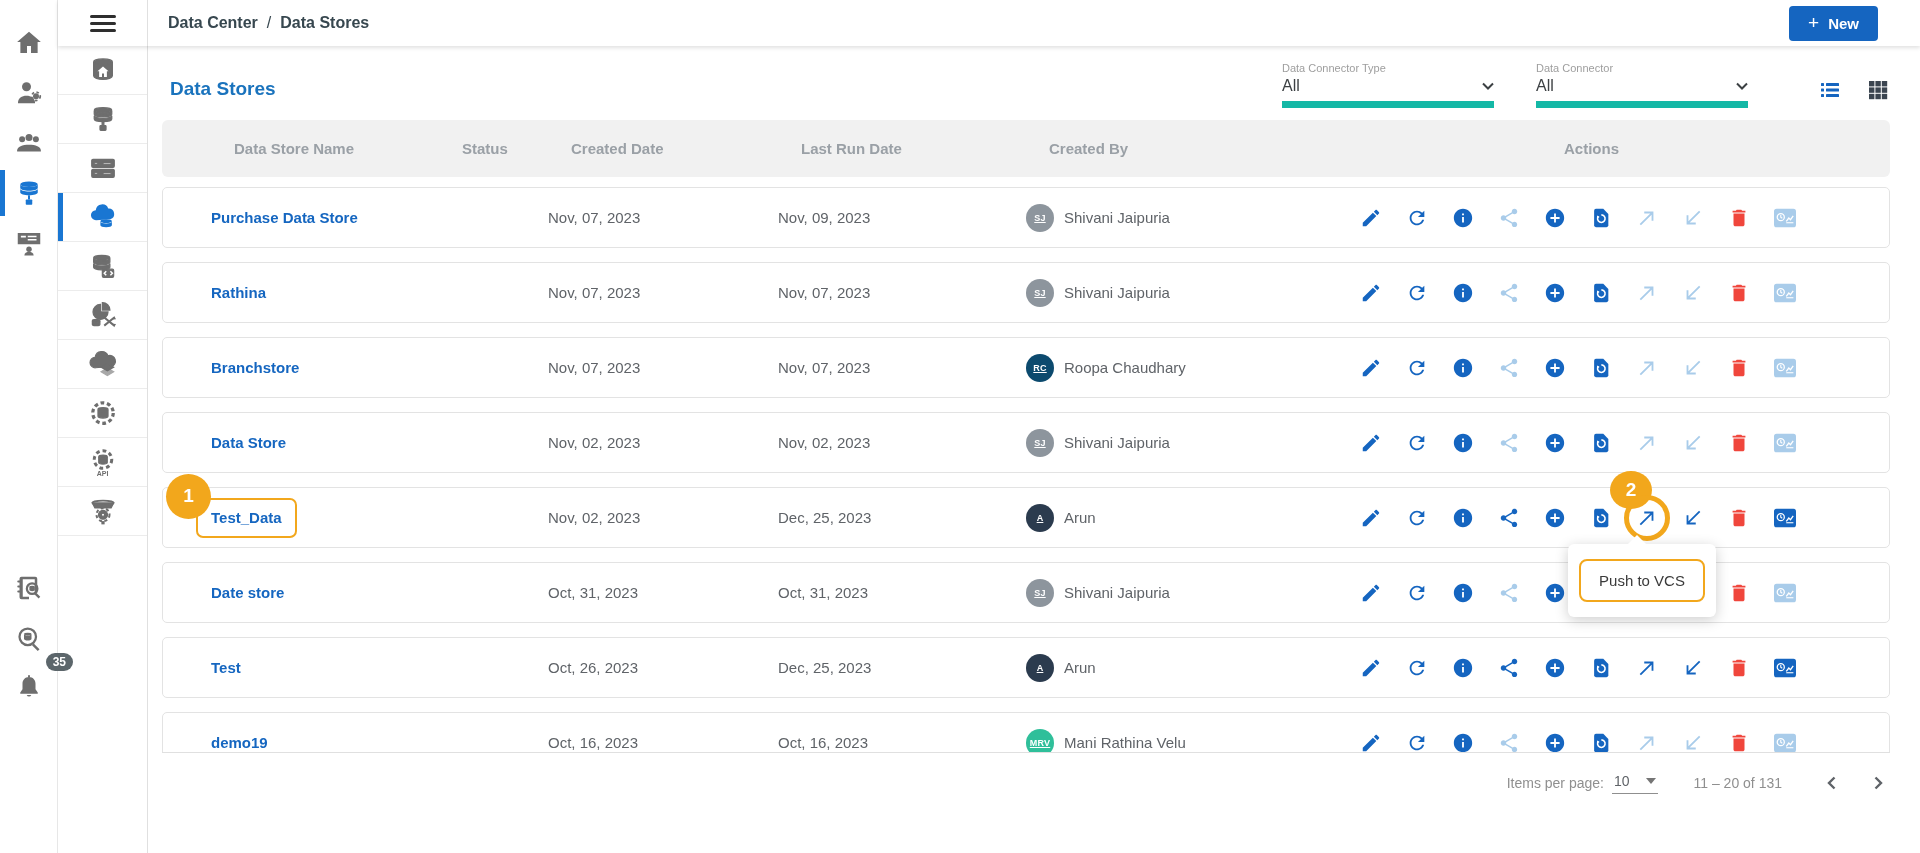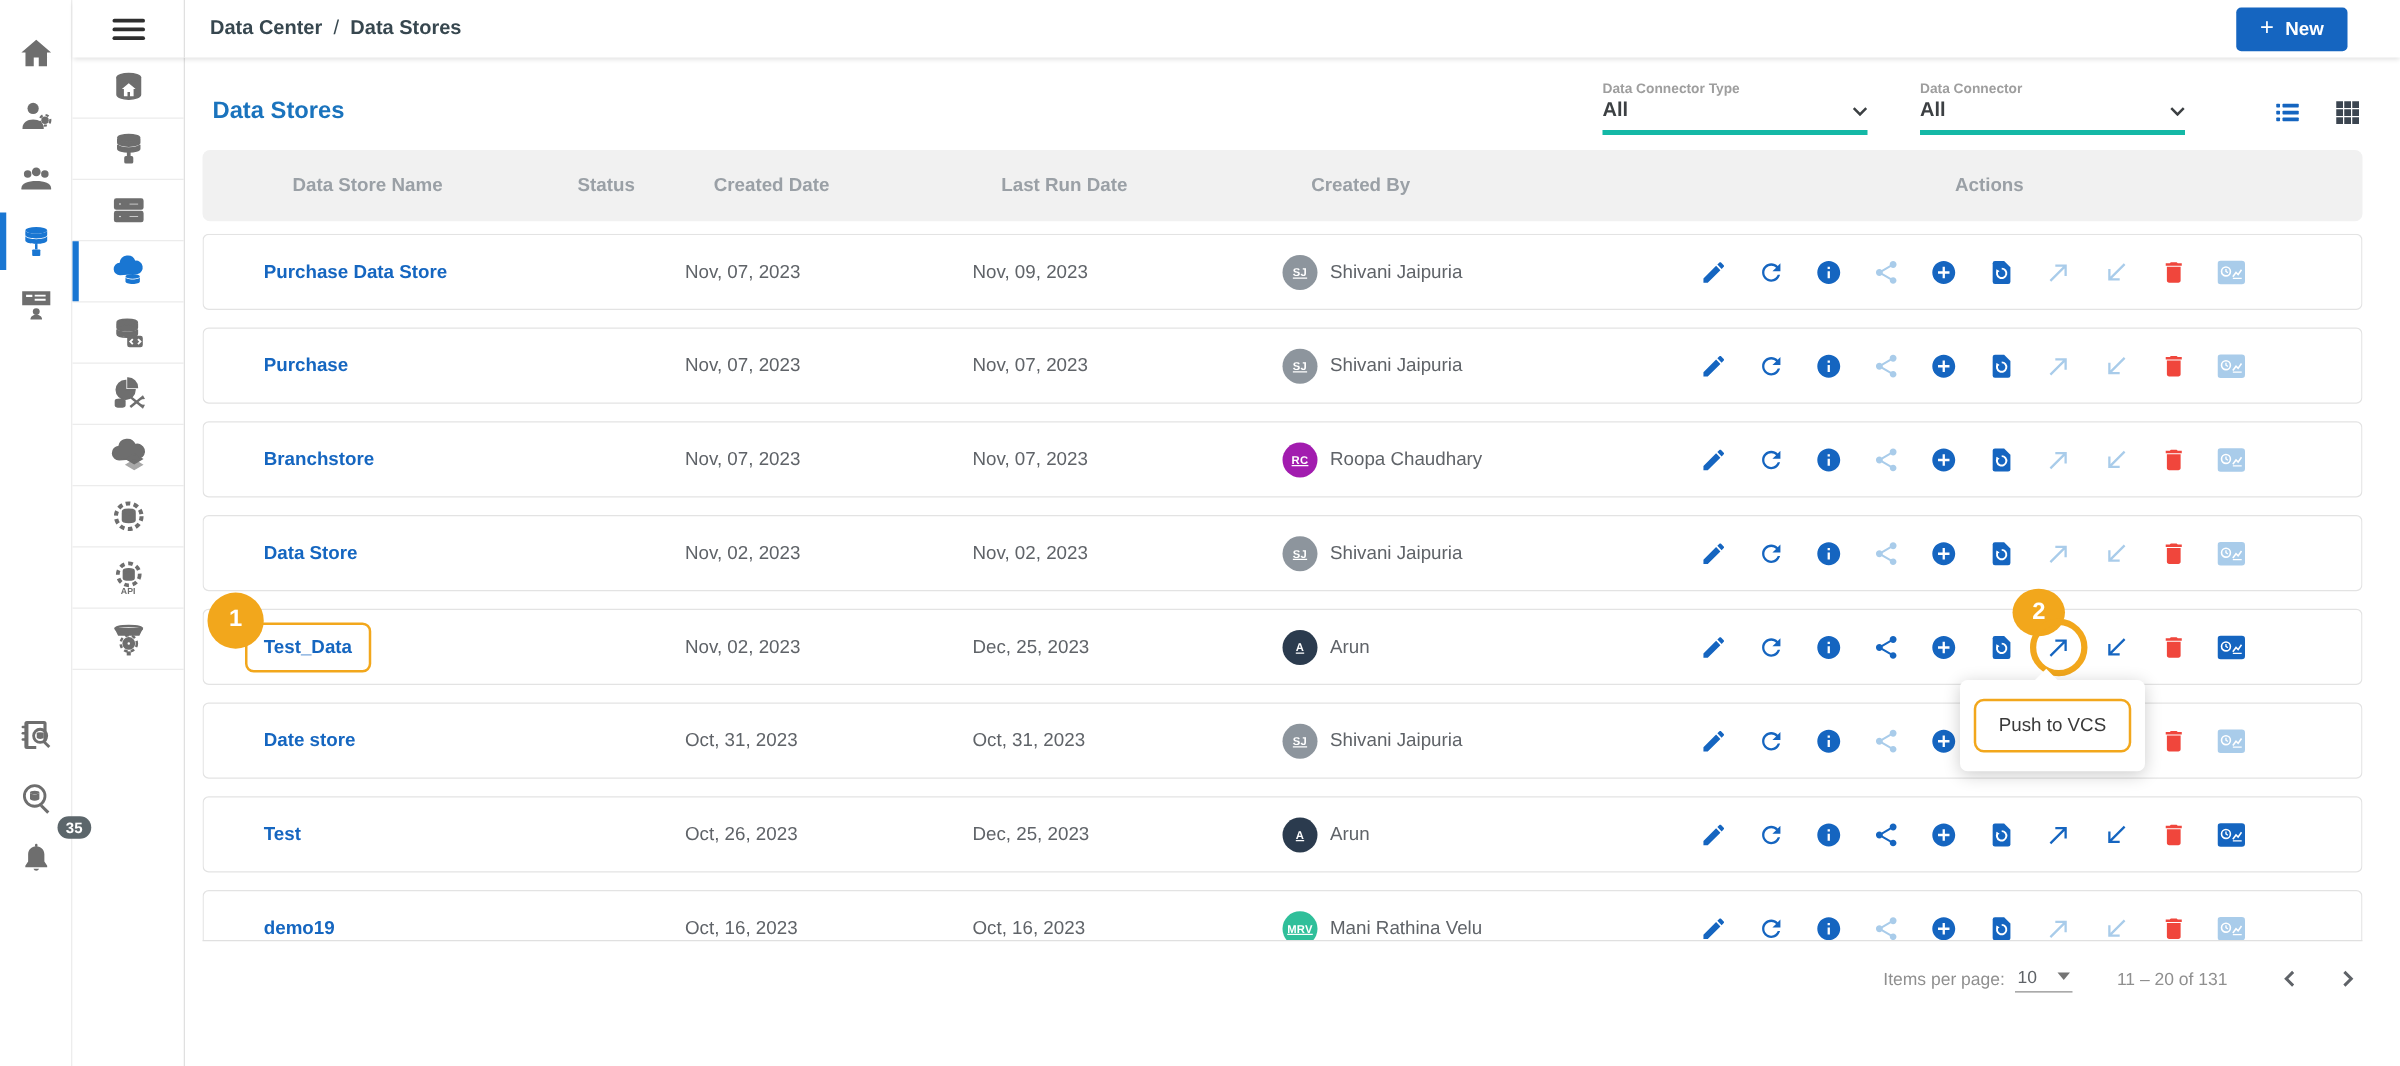--- a/index.html
+++ b/index.html
@@ -58,21 +58,21 @@
   .isb-item.active svg{fill:var(--accent-bright);stroke:var(--accent-bright);}
   .isb-item.active::before{content:"";position:absolute;left:0;top:0;bottom:0;width:5px;background:var(--accent-bright);}
   .api-label{position:absolute;font-size:7px;font-weight:bold;color:var(--icon-gray);bottom:9px;left:50%;transform:translateX(-50%);}
 
   
   .main{flex:1;min-width:0;display:flex;flex-direction:column;padding:0 30px 0 14px;background:#fff;}
 
   .title-row{display:flex;align-items:flex-end;margin-top:10px;height:52px;}
   .page-title{color:#1A73BD;font-size:19px;font-weight:bold;margin-left:8px;margin-bottom:8px;}
   .filters{margin-left:auto;display:flex;align-items:flex-end;gap:42px;}
-  .select-field{width:212px;border-bottom:4px solid #14b8a6;padding-bottom:6px;cursor:pointer;font-weight:bold;}
+  .select-field{width:212px;border-bottom:7px solid #14b8a6;padding-bottom:6px;cursor:pointer;}
   .select-label{font-size:11px;color:#9E9E9E;margin-bottom:3px;}
   .select-value-row{display:flex;align-items:center;justify-content:space-between;}
   .select-value{font-size:16px;color:#3C4043;}
   .chev-down{width:12px;height:8px;stroke:#3C4043;fill:none;stroke-width:2;}
   .search-field{width:238px;border-bottom:1px solid #9E9E9E;display:flex;align-items:center;padding-bottom:6px;}
   .search-input{border:none;outline:none;flex:1;font-size:16px;color:#3C4043;font-family:"Liberation Sans",sans-serif;background:transparent;}
   .search-input::placeholder{color:#757575;}
   .search-icon-svg{width:22px;height:22px;stroke:#3C4043;fill:none;stroke-width:2;}
   .view-toggles{display:flex;align-items:center;gap:24px;margin-left:28px;margin-bottom:6px;}
   .view-toggles svg{width:24px;height:24px;cursor:pointer;}
@@ -459,21 +459,21 @@
           <path d="M14.5 16.6h8.4" stroke="#fff" stroke-width="1.3"></path>
         </svg>
       </button>
                 </span>
     </div>
   </div>
             <div class="trow grid-cols actions-partial">
     <div>
       <span class="name-wrap">
         
-        <a class="ds-name">Purchase</a>
+        <a class="ds-name">Rathina</a>
       </span>
     </div>
     <div></div>
     <div class="date">Nov, 07, 2023</div>
     <div class="date">Nov, 07, 2023</div>
     <div class="creator">
       <span class="avatar" style="background: rgb(141, 149, 157);">SJ</span>
       <span class="creator-name">Shivani Jaipuria</span>
     </div>
     <div class="actions">
@@ -560,21 +560,21 @@
     <div>
       <span class="name-wrap">
         
         <a class="ds-name">Branchstore</a>
       </span>
     </div>
     <div></div>
     <div class="date">Nov, 07, 2023</div>
     <div class="date">Nov, 07, 2023</div>
     <div class="creator">
-      <span class="avatar" style="background: #a21caf;">RC</span>
+      <span class="avatar" style="background: #0c4a6e;">RC</span>
       <span class="creator-name">Roopa Chaudhary</span>
     </div>
     <div class="actions">
       <span class="action-wrap">
                   <button class="action-btn">
         <svg viewBox="0 0 24 24">
                       <path d="M3 17.25V21h3.75L17.81 9.94l-3.75-3.75L3 17.25zM20.71 7.04c.39-.39.39-1.02 0-1.41l-2.34-2.34c-.39-.39-1.02-.39-1.41 0l-1.83 1.83 3.75 3.75 1.83-1.83z"></path>
                     </svg>
       </button>
                 </span>

